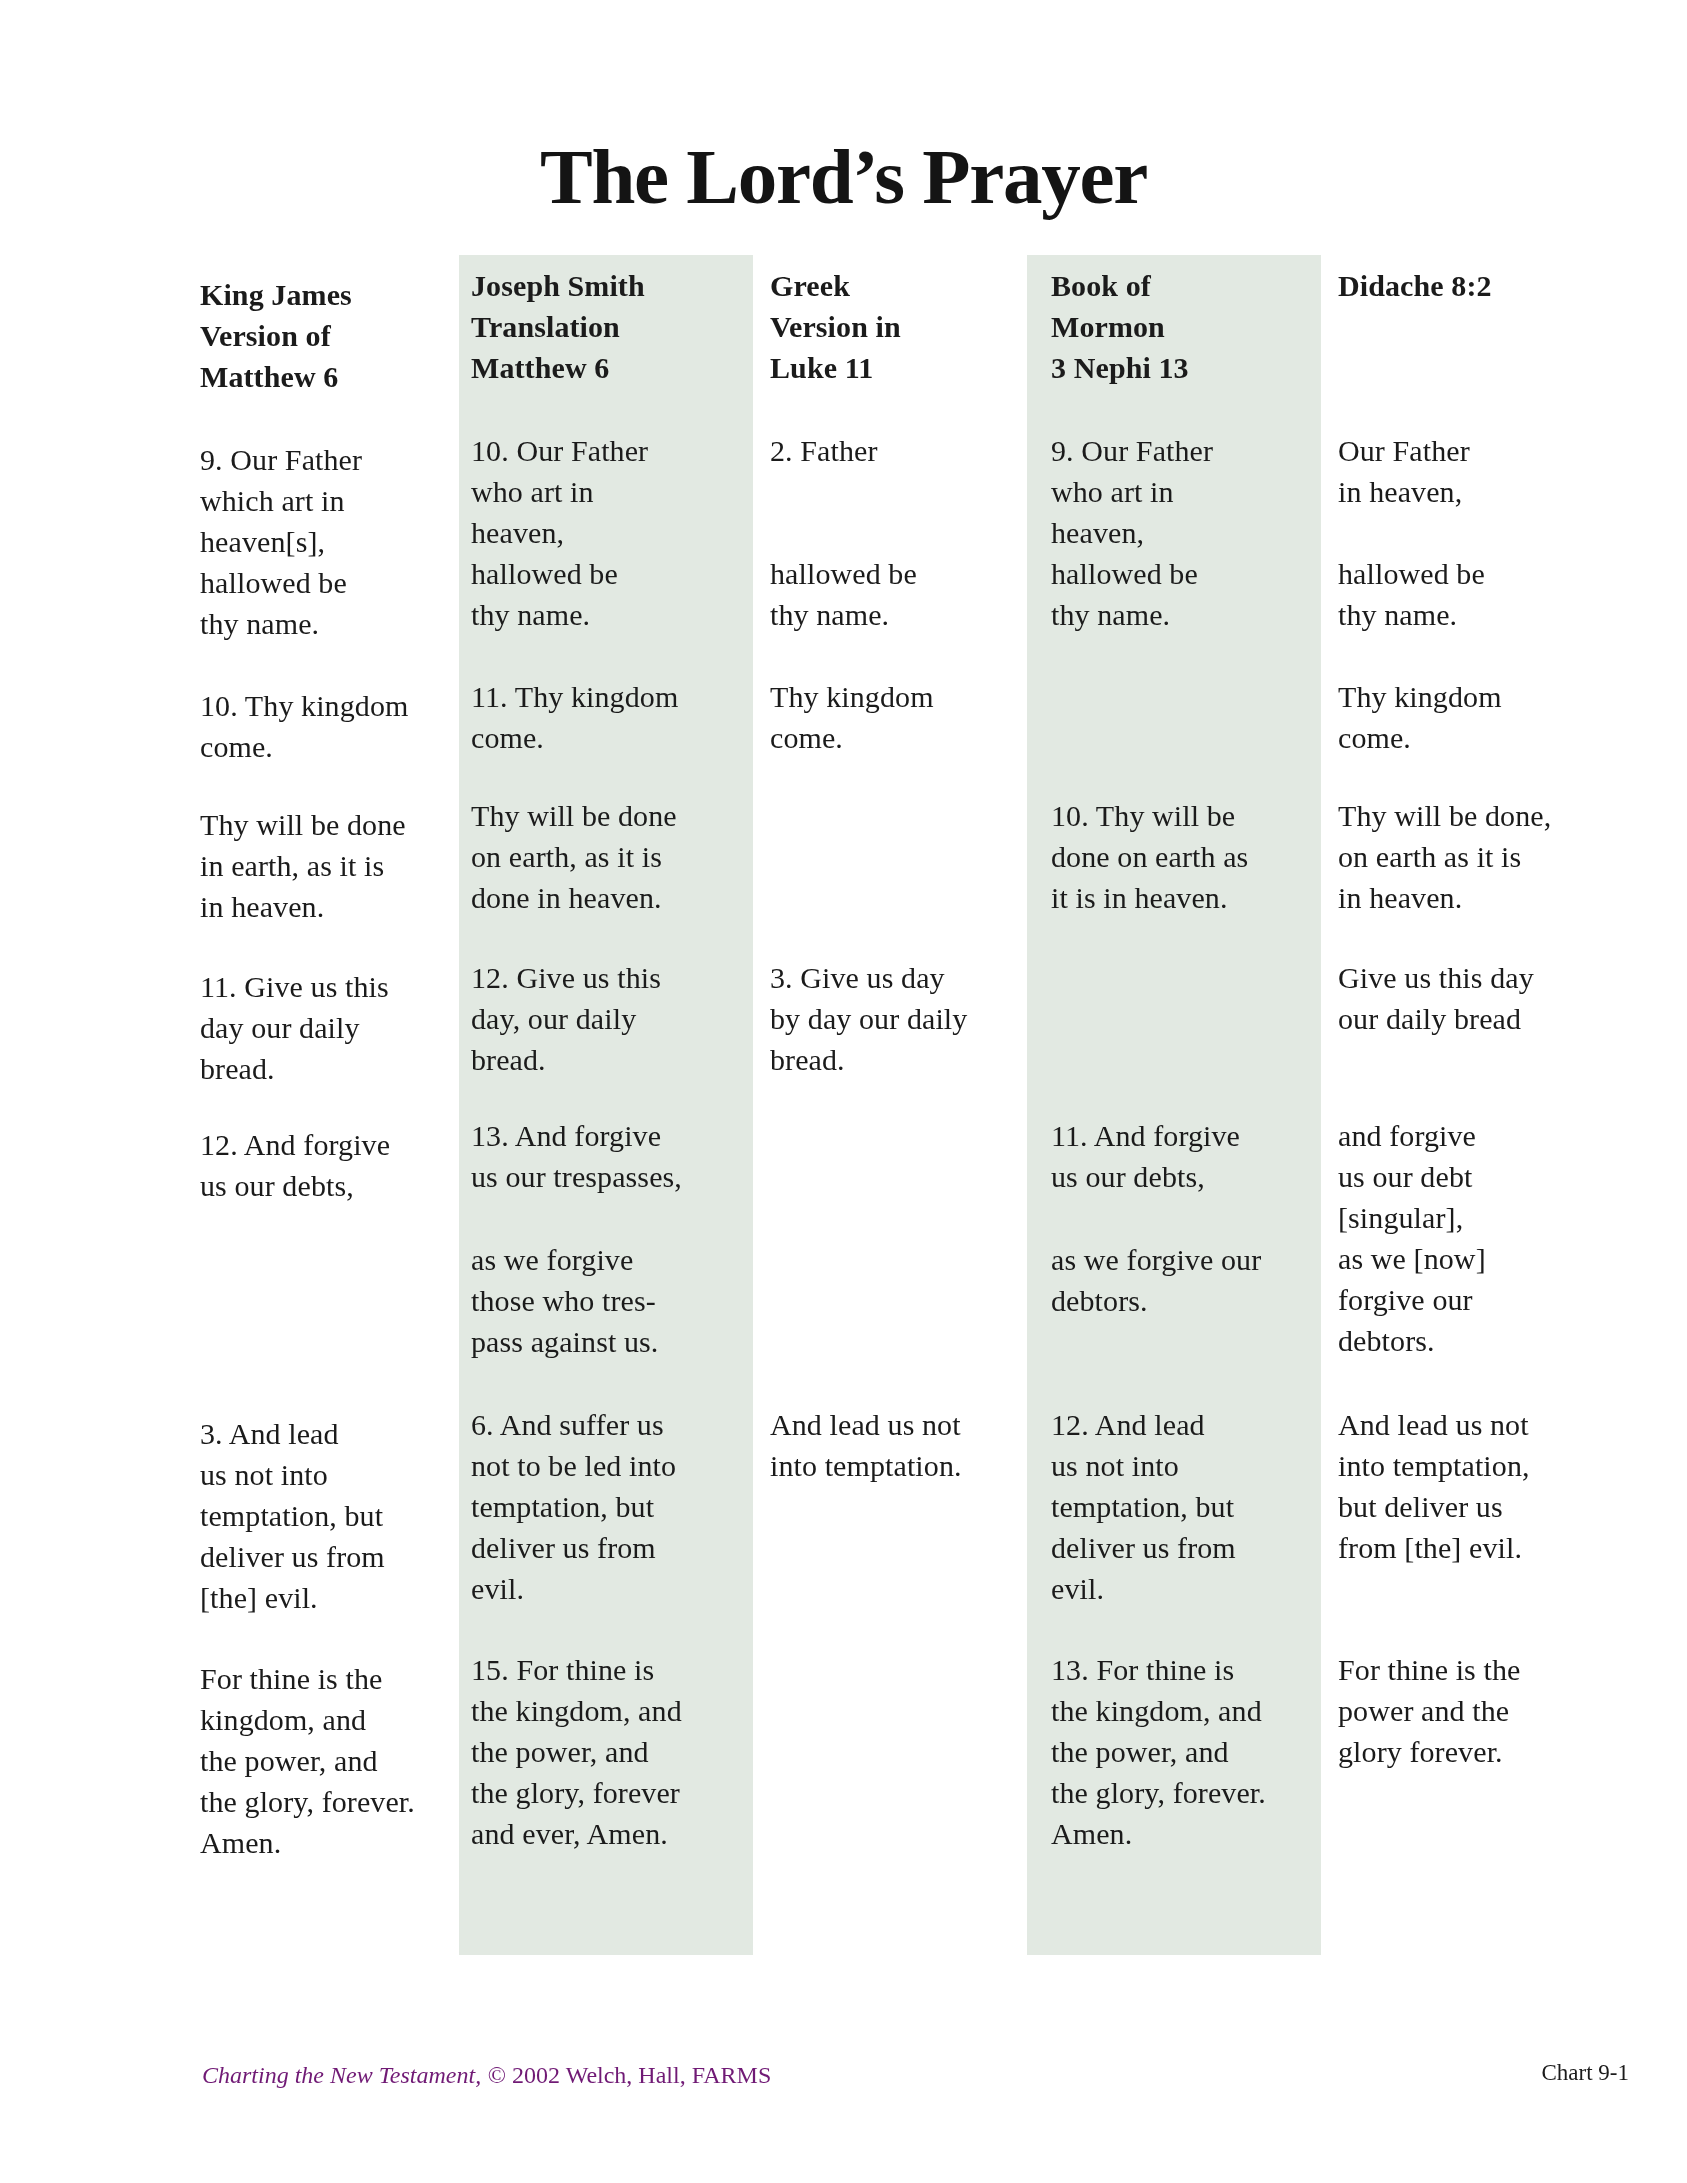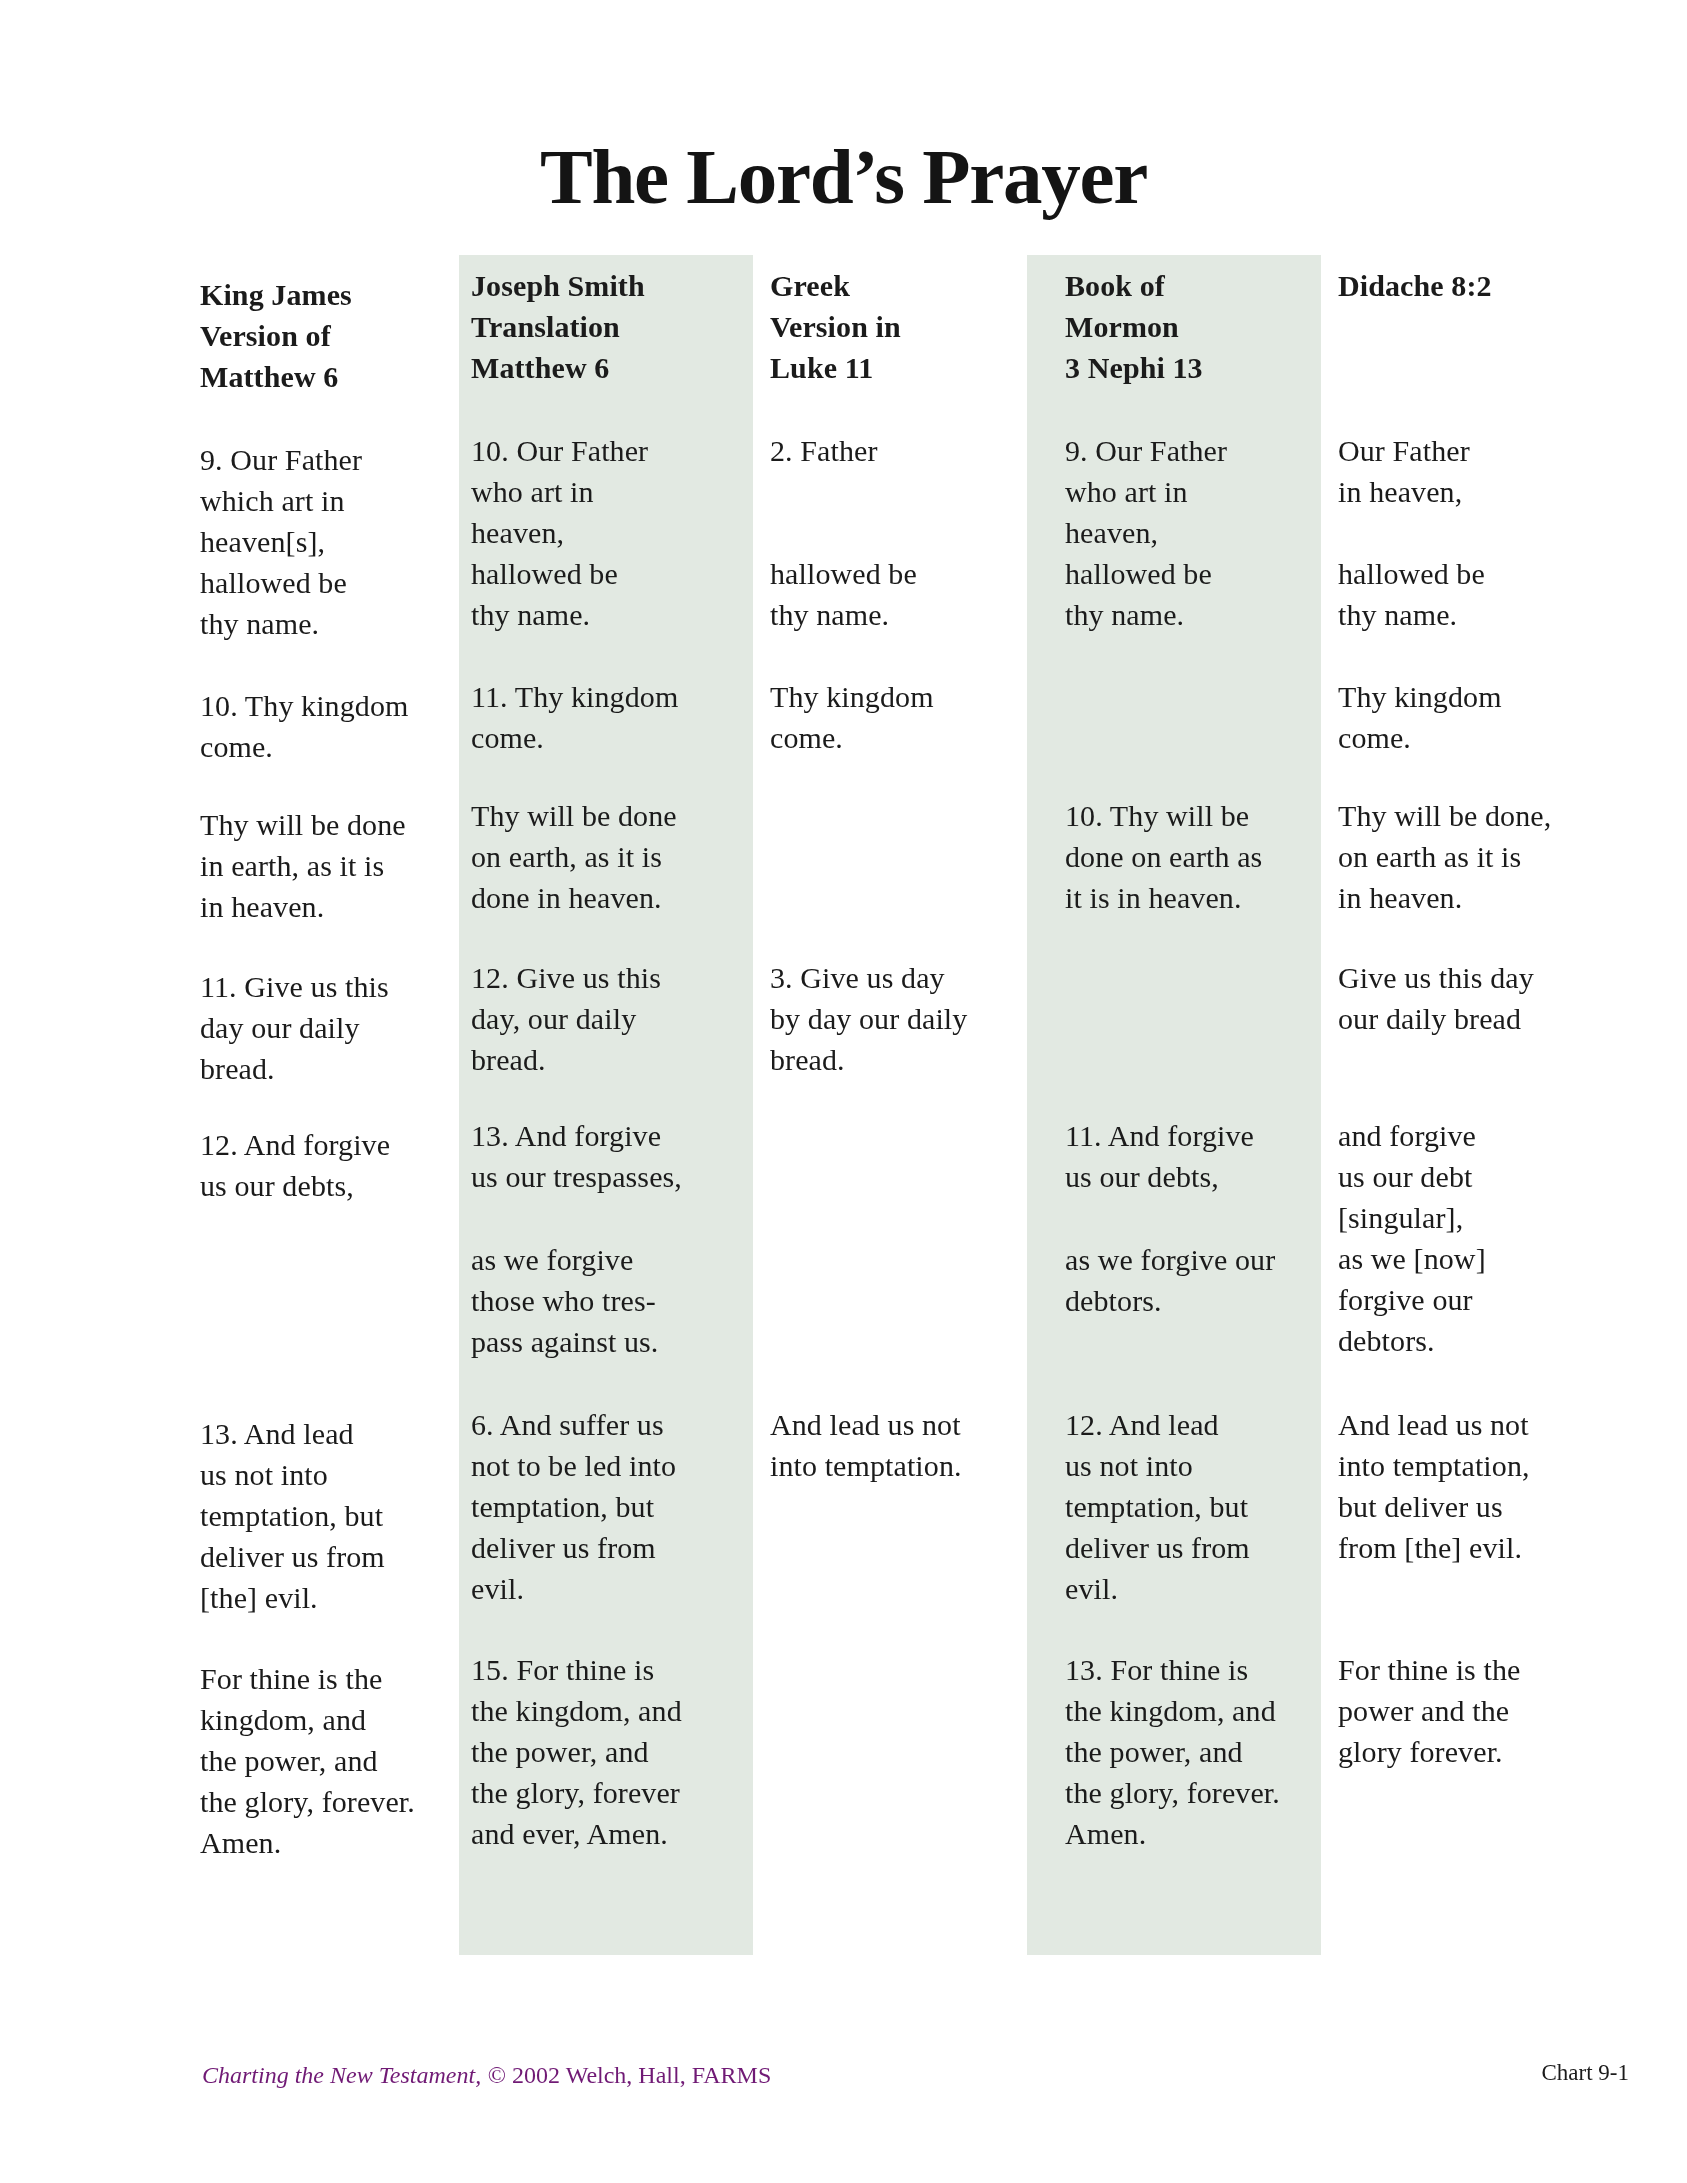--- a/index.html
+++ b/index.html
@@ -21,21 +21,21 @@
   .band{
     position:absolute;top:255px;width:294px;height:1700px;
     background:#e2e9e2;
   }
   #band-jst{left:459px;}
   #band-bom{left:1027px;}
   .col{position:absolute;top:0;height:100%;}
   #col-kjv{left:200px;width:255px;margin-top:9px;}
   #col-jst{left:471px;width:277px;}
   #col-greek{left:770px;width:251px;}
-  #col-bom{left:1051px;width:265px;margin-left:14px;}
+  #col-bom{left:1051px;width:265px;}
   #col-didache{left:1338px;width:311px;}
   .cell{
     position:absolute;left:0;right:0;
     white-space:pre-line;
     font-size:30px;line-height:41px;
     letter-spacing:0.1px;
   }
   .header{top:265px;font-weight:bold;}
   .s-address  {top:430px;}
   .s-hallowed {top:553px;}
@@ -79,21 +79,21 @@
     <div class="cell s-kingdom">10. Thy kingdom
 come.</div>
     <div class="cell s-will">Thy will be done
 in earth, as it is
 in heaven.</div>
     <div class="cell s-bread">11. Give us this
 day our daily
 bread.</div>
     <div class="cell s-forgive">12. And forgive
 us our debts,</div>
-    <div class="cell s-lead">13. And lead
+    <div class="cell s-lead">3. And lead
 us not into
 temptation, but
 deliver us from
 [the] evil.</div>
     <div class="cell s-doxology">For thine is the
 kingdom, and
 the power, and
 the glory, forever.
 Amen.</div>
   </div>

